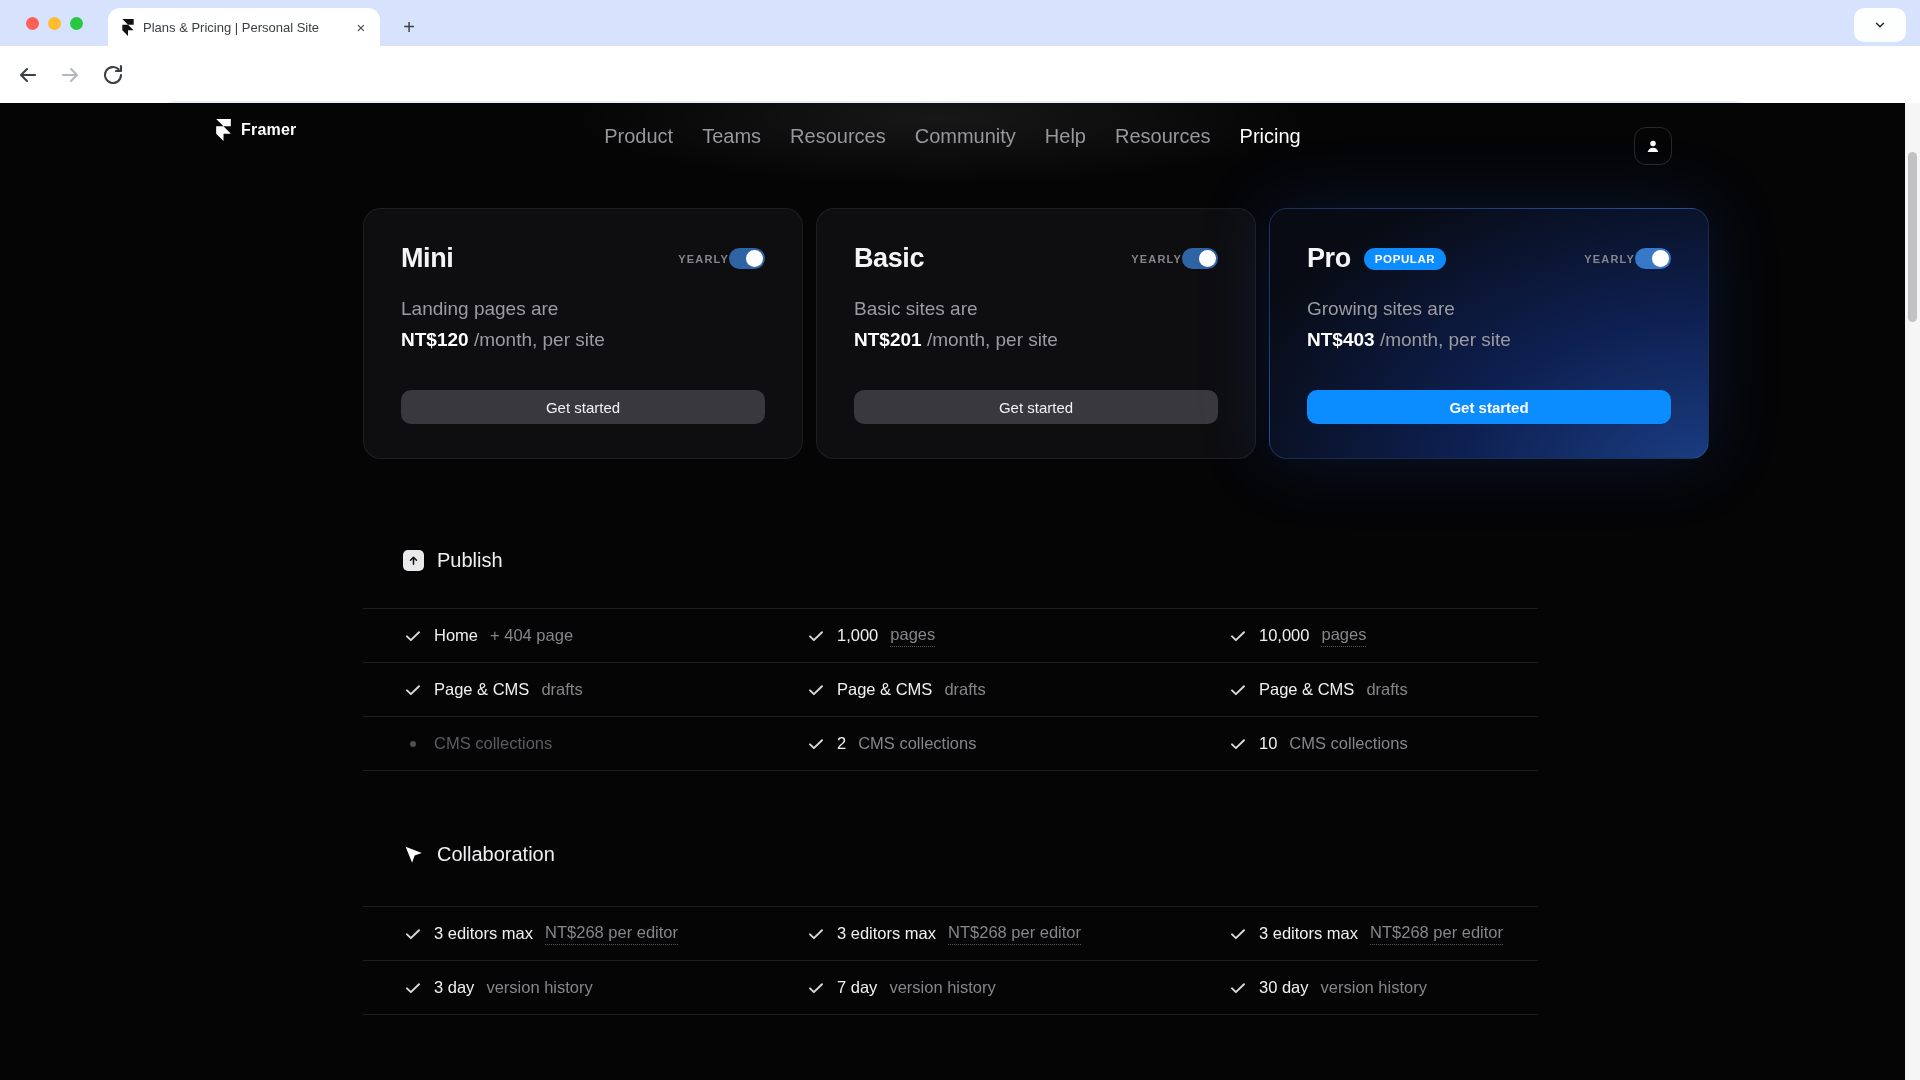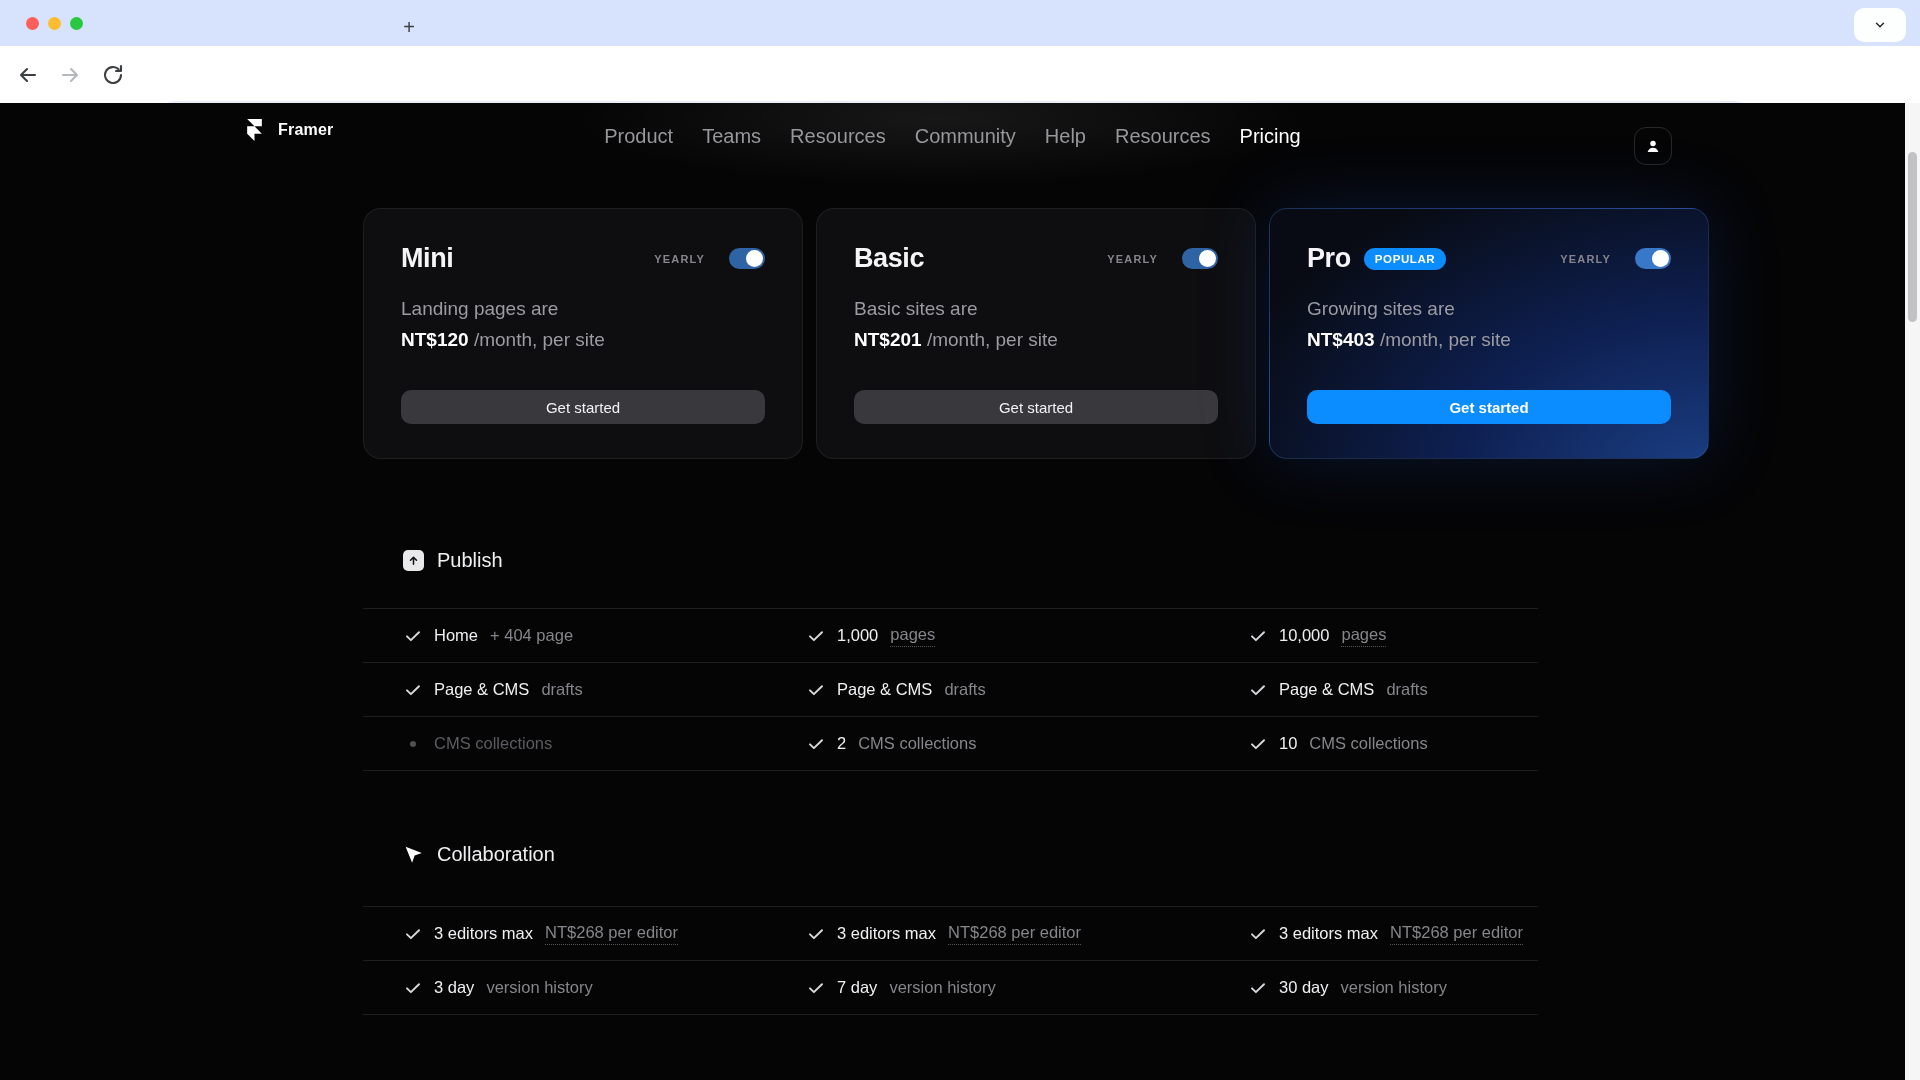--- a/index.html
+++ b/index.html
@@ -35,60 +35,60 @@
   .chrome-avatar { position:absolute; left:1836px; top:60px; width:28px; height:28px; border-radius:50%;
                    background:radial-gradient(circle at 50% 30%, #dfe5de 14%, #8fb08a 45%, #47684f 80%); }
   .kebab { position:absolute; left:1884px; top:60px; width:24px; height:28px; color:#5f6368; font-size:17px;
            letter-spacing:0; display:flex; align-items:center; justify-content:center; }
 
   
   .page { position:absolute; left:0; top:103px; width:1905px; height:977px; background:#050506; overflow:hidden; }
   .hero-glow { position:absolute; left:560px; top:-55px; width:760px; height:140px;
                background:radial-gradient(ellipse at center, rgba(255,255,255,0.075), transparent 68%); }
   .topnav { position:absolute; left:0; top:0; width:100%; height:66px; }
-  .brand { position:absolute; left:247px; top:16px; display:flex; align-items:center; gap:16px;justify-content:flex-end; }
+  .brand { position:absolute; left:216px; top:16px; display:flex; align-items:center; gap:10px;justify-content:flex-end; }
   .brand-name { color:#fff; font-size:16px; font-weight:700; letter-spacing:.2px; }
   .navlinks { position:absolute; left:0; top:0; width:100%; height:66px; display:flex; gap:29px;
               align-items:center; justify-content:center; }
   .navlink { color:#97979c; font-size:20px; cursor:default; }
   .navlink.active { color:#ffffff; }
   .nav-avatar { position:absolute; right:233px; top:24px; width:38px; height:38px; border-radius:12px;
                 border:1px solid rgba(255,255,255,0.14); display:flex; align-items:center; justify-content:center; }
 
   
   .cards { position:absolute; left:363px; top:105px; display:flex; gap:13px; }
   .card { width:440px; height:251px; background:#0e0e10; border:1px solid rgba(255,255,255,0.07);
           border-radius:18px; padding:34px 37px; position:relative; }
   .card.pro { background:radial-gradient(150% 170% at 100% 108%, #1b3f85 0%, #0e2052 38%, #080b13 78%);
               border-color:rgba(80,130,220,0.28); box-shadow:0 0 70px rgba(25,80,190,0.22); }
   .card-head { display:flex; align-items:center; }
   .plan-name { color:#f5f5f7; font-size:27px; font-weight:600; letter-spacing:-.4px; }
   .badge { margin-left:13px; background:#0b8cff; color:#fff; font-size:11.5px; font-weight:700;
            letter-spacing:.6px; padding:5px 11px; border-radius:999px; }
-  .toggle-group { margin-left:auto; display:flex; align-items:center; gap:24px; }
+  .toggle-group { margin-left:auto; display:flex; align-items:center; gap:0; }
   .toggle-label { color:#85858a; font-size:11px; font-weight:700; letter-spacing:1.2px; }
   .switch { width:36px; height:21px; border-radius:11px; background:#2e63a4; position:relative; cursor:default; }
   .card.pro .switch { background:#3878c8; }
   .knob { position:absolute; right:2px; top:2px; width:17px; height:17px; border-radius:50%; background:#fff; }
   .plan-desc { margin-top:24px; color:#9b9ba1; font-size:19px; }
   .plan-price-row { margin-top:9px; font-size:19px; color:#9b9ba1; }
   .plan-price { color:#ffffff; font-weight:700; }
   .cta { position:absolute; left:37px; right:37px; bottom:34px; height:34px; border:none; border-radius:10px;
          background:#39393d; color:#f2f2f4; font-size:15px; font-family:inherit; cursor:default; }
   .card.pro .cta { background:#0b8cff; color:#fff; font-weight:600; }
 
   
   .sec-head { position:absolute; left:403px; display:flex; align-items:center; gap:13px; }
   .sec-title { color:#f0f0f2; font-size:20px; font-weight:500; }
   .pub-icon-box { width:21px; height:21px; background:#e9e9eb; border-radius:5px;
                   display:flex; align-items:center; justify-content:center; }
   .ftable { position:absolute; left:363px; width:1175px; border-top:1px solid #1e1e21; }
   .trow { position:relative; height:54px; border-bottom:1px solid #1e1e21; }
   .cell { position:absolute; top:0; height:100%; display:flex; align-items:center; gap:12px; }
-  .cell.c0{left:41px;} .cell.c1{left:444px;} .cell.c2{left:886px;align-items:center;}
+  .cell.c0{left:41px;} .cell.c1{left:444px;} .cell.c2{left:866px;align-items:center;}
   .check { width:18px; height:18px; }
   .check path { stroke:#d9d9dd; stroke-width:2.6; fill:none; stroke-linecap:round; stroke-linejoin:round; }
   .dotmark { width:18px; height:18px; display:flex; align-items:center; justify-content:center; }
   .dotmark::after { content:""; width:6px; height:6px; border-radius:50%; background:#4f4f54; }
   .strong { color:#f0f0f2; font-size:16.5px; }
   .muted { color:#85858a; font-size:16.5px; }
   .u { border-bottom:1.5px dotted #55555a; padding-bottom:2px; }
   .cell.disabled .muted { color:#5c5c61; }
 
   
@@ -98,20 +98,27 @@
 </head>
 <body>
 
 <div class="window">
 
   <div class="tabstrip">
     <div class="traffic">
       <div class="light red"></div>
       <div class="light yellow"></div>
       <div class="light green"></div>
+    </div>
+    <div class="tab">
+      <svg class="tab-favicon" viewBox="0 0 14 21">
+          <path fill="#111" d="M0 0h14v7H7zM0 7h7l7 7H0zM0 14h7v7z"></path>
+        </svg>
+      <span class="tab-title">Plans &amp; Pricing | Personal Site</span>
+      <span class="tab-close">×</span>
     </div>
     <div class="newtab">+</div>
     <div class="strip-chevron">
       <svg width="14" height="14" viewBox="0 0 24 24">
           <path d="M6 9l6 6 6-6" stroke="#202124" stroke-width="2.4" fill="none" stroke-linecap="round" stroke-linejoin="round"></path>
         </svg>
     </div>
   </div>
 
   <div class="toolbar">

